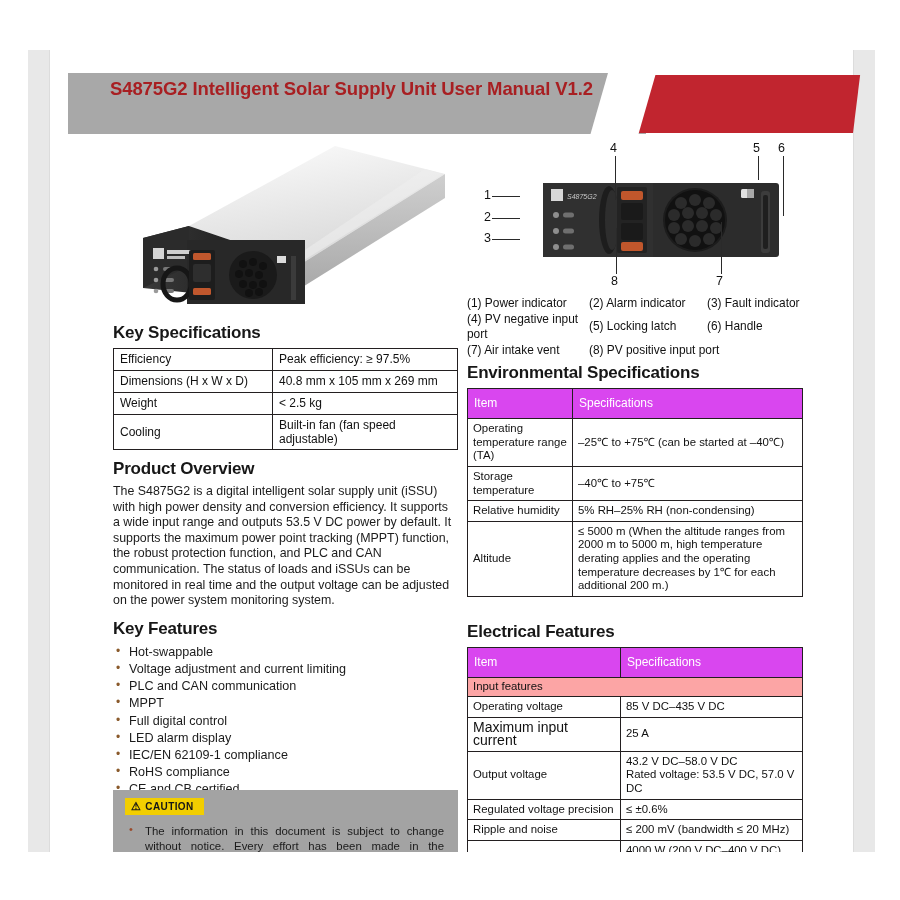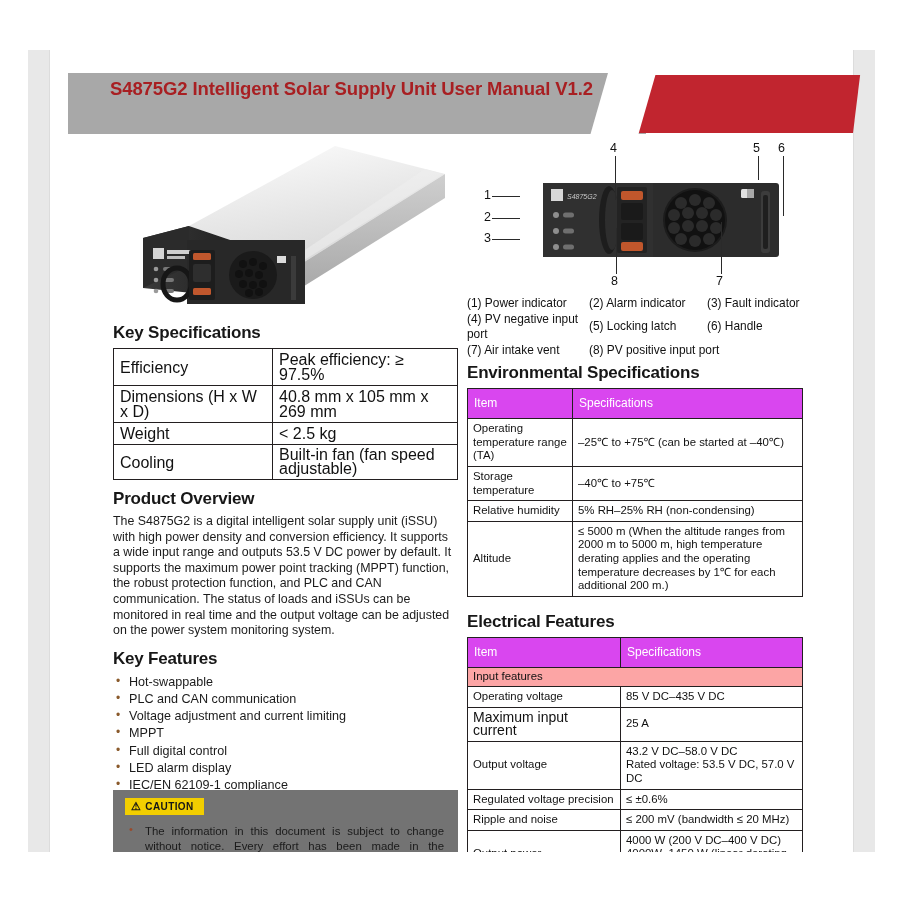--- a/index.html
+++ b/index.html
@@ -152,21 +152,21 @@
     padding: 8px 6px;
   }
   tr.group td {
     background: #fca5a5;
     font-weight: normal;
     font-size: 11.4px;
     padding: 2px 5px;
   }
   td.small { font-size: 14px; }
 
-  table.keyspec { font-size: 16px; }
+  table.keyspec { font-size: 12px; }
   table.keyspec td { padding: 3px 6px; line-height: 15px; }
 
   
   .legend {
     font-size: 11.9px;
     line-height: 14.4px;
     color: #111;
   }
   .legend-row { display: flex; margin-bottom: 2px; }
   .legend-row > div { flex: 0 0 auto; }
@@ -174,21 +174,21 @@
   .lc2 { width: 118px; }
   .lc3 { width: 96px; }
 
   
   .caution {
     position: absolute;
     left: 113px;
     top: 790px;
     width: 345px;
     height: 110px;
-    background: #737373;
+    background: #a3a3a3;
     overflow: hidden;
   }
   .caution-tag {
     display: inline-block;
     margin: 8px 0 0 12px;
     padding: 2px 10px 2px 6px;
     background: #f2ce00;
     font-size: 10px;
     font-weight: bold;
     letter-spacing: 0.4px;
@@ -393,22 +393,22 @@
         </tr>
       </tbody>
     </table>
 
     <h2 class="sec tight" style="margin-top:9px">Product Overview</h2>
     <p class="body">The S4875G2 is a digital intelligent solar supply unit (iSSU) with high power density and conversion efficiency. It supports a wide input range and outputs 53.5 V DC power by default. It supports the maximum power point tracking (MPPT) function, the robust protection function, and PLC and CAN communication. The status of loads and iSSUs can be monitored in real time and the output voltage can be adjusted on the power system monitoring system.</p>
 
     <h2 class="sec tight" style="margin-top:10px">Key Features</h2>
     <ul class="feat">
       <li>Hot-swappable</li>
+      <li>Voltage adjustment and current limiting</li>
       <li>PLC and CAN communication</li>
-      <li>Voltage adjustment and current limiting</li>
       <li>MPPT</li>
       <li>Full digital control</li>
       <li>LED alarm display</li>
       <li>IEC/EN 62109-1 compliance</li>
       <li>RoHS compliance</li>
       <li>CE and CB certified</li>
     </ul>
   </div>
 
   <div class="caution">
@@ -458,21 +458,21 @@
           <td>Relative humidity</td>
           <td>5% RH–25% RH (non-condensing)</td>
         </tr>
         <tr>
           <td>Altitude</td>
           <td>≤ 5000 m (When the altitude ranges from 2000 m to 5000 m, high temperature derating applies and the operating temperature decreases by 1℃ for each additional 200 m.)</td>
         </tr>
       </tbody>
     </table>
 
-    <h2 class="sec" style="margin-top:15px">Electrical Features</h2>
+    <h2 class="sec" style="margin-top:25px">Electrical Features</h2>
     <table class="spec">
       <thead>
         <tr>
           <th style="width:140px">Item</th>
           <th>Specifications</th>
         </tr>
       </thead>
       <tbody>
         <tr class="group">
           <td colspan="2">Input features</td>

